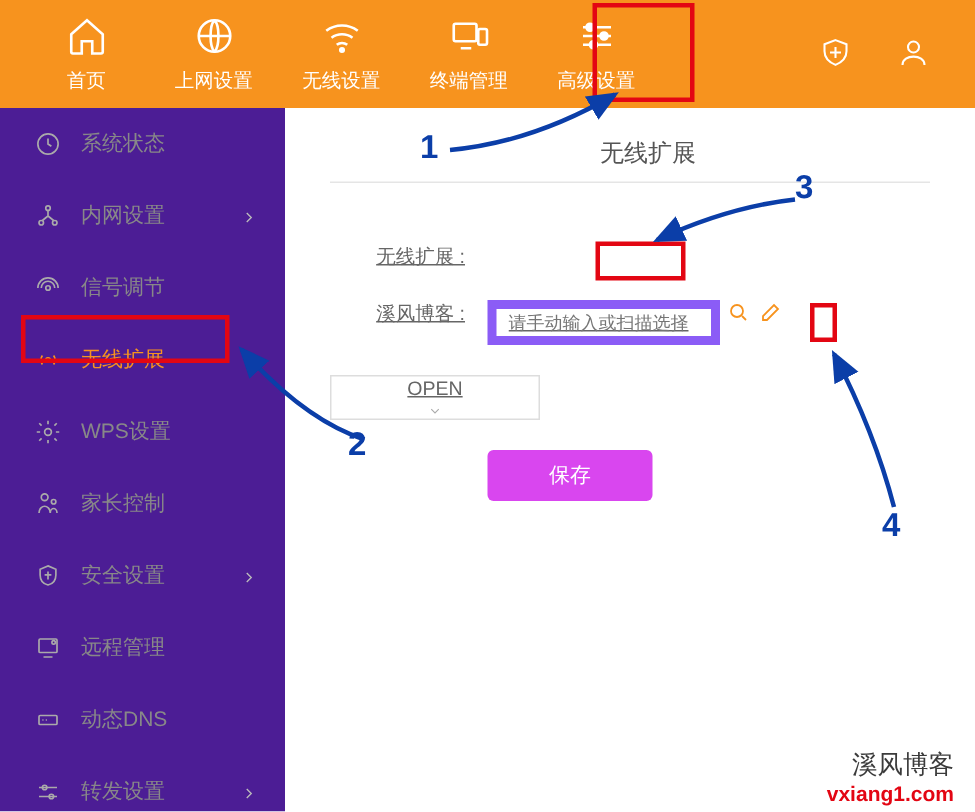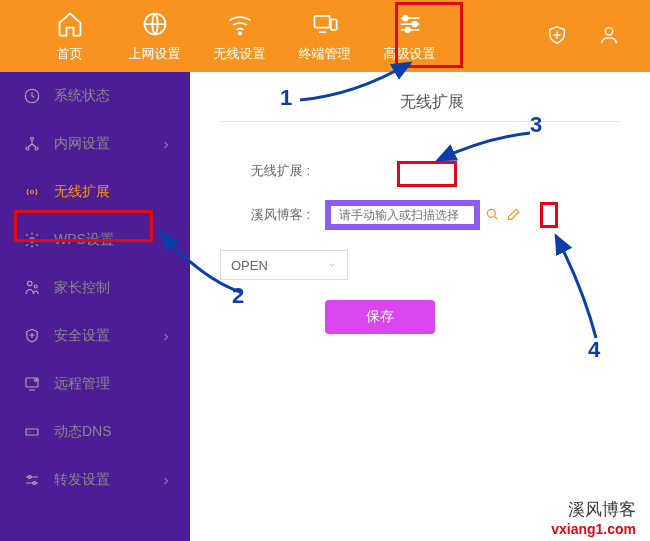--- a/index.html
+++ b/index.html
@@ -1,19 +1,19 @@
 <!DOCTYPE html>
 <html><head>
 <meta charset="utf-8">
 <style>
   * { box-sizing: border-box; margin: 0; padding: 0; }
   body { font-family: "Microsoft YaHei", Arial, sans-serif; font-size: 13px; color: #666; background: #fff; width: 650px; height: 541px; position: relative; overflow: hidden; }
   
   
-  .topnav { background: #f7931e; height: 72px; display: flex; align-items: stretch; padding-left: 27px; }
+  .topnav { background: #f7931e; height: 72px; display: flex; align-items: stretch; padding-left: 15px; }
   .nav-item { width: 85px; display: flex; flex-direction: column; align-items: center; justify-content: center; color: #fff; font-size: 13px; gap: 4px; cursor: pointer; }
   .nav-item.active { position: relative; }
   .nav-item .nav-icon svg { width: 28px; height: 28px; stroke: #fff; fill: none; stroke-width: 1.5; }
   .nav-spacer { flex: 1; }
   .nav-right { display: flex; align-items: center; gap: 30px; padding-right: 30px; }
   .nav-right svg { width: 22px; height: 22px; stroke: #fff; fill: none; stroke-width: 1.5; }
 
   
   .sidebar { position: absolute; left: 0; top: 72px; width: 190px; bottom: 0; background: #4c1d95; }
   .side-item { display: flex; align-items: center; height: 48px; padding-left: 22px; color: #888; font-size: 14px; cursor: pointer; gap: 12px; }
@@ -22,32 +22,32 @@
   .side-item .side-icon svg { width: 18px; height: 18px; stroke: #aaa; fill: none; stroke-width: 1.5; }
   .side-item.active .side-icon svg { stroke: #f7931e; }
   .side-item .chevron { margin-left: auto; margin-right: 18px; width: 12px; height: 12px; }
   .side-item .chevron svg { width: 12px; height: 12px; stroke: #bbb; fill: none; stroke-width: 1.8; }
   .side-item.no-chevron .chevron { visibility: hidden; }
 
   
   .main { position: absolute; left: 210px; top: 72px; right: 0; bottom: 0; padding: 20px 30px 20px 10px; }
   .page-title { font-size: 16px; color: #555; margin-bottom: 8px; margin-left: 180px; }
   hr.divider { border: none; border-top: 1px solid #e5e5e5; margin-bottom: 40px; margin-left: 0; }
-  .form-row { display: flex; align-items: center; margin-bottom: 20px; }
+  .form-row { display: flex; align-items: flex-start; margin-bottom: 20px; text-decoration: underline; }
   .form-label { width: 90px; text-align: right; margin-right: 15px; color: #666; font-size: 13px; }
   .radio-group { display: flex; align-items: center; gap: 18px; }
   .radio { display: inline-flex; align-items: center; gap: 5px; cursor: pointer; }
   .radio-circle { width: 14px; height: 14px; border: 1.5px solid #bbb; border-radius: 50%; display: inline-flex; align-items: center; justify-content: center; }
   .radio.checked .radio-circle { border-color: #f7931e; }
   .radio.checked .radio-circle::after { content: ""; width: 7px; height: 7px; background: #f7931e; border-radius: 50%; }
   .help-icon { width: 18px; height: 18px; border-radius: 50%; background: #f7931e; color: #fff; display: inline-flex; align-items: center; justify-content: center; font-size: 12px; margin-left: 8px; font-weight: bold; }
   .text-input { width: 155px; height: 30px; border: 6px solid #8b5cf6; padding: 0 8px; font-size: 12px; color: #bbb; }
   .input-icons { display: flex; align-items: center; gap: 6px; margin-left: 4px; }
   .input-icons svg { width: 16px; height: 16px; stroke: #f7931e; fill: none; stroke-width: 1.8; cursor: pointer; }
-  .select { width: 128px; height: 30px; border: 1px solid #ddd; padding: 0 10px; display: flex; align-items: center; justify-content: space-between; color: #666; }
+  .select { width: 140px; height: 30px; border: 1px solid #ddd; padding: 0 10px; display: flex; align-items: center; justify-content: space-between; color: #666; flex-direction: column; }
   .select svg { width: 10px; height: 10px; stroke: #aaa; fill: none; stroke-width: 1.8; }
   .save-btn { width: 110px; height: 34px; background: #d946ef; color: #fff; border-radius: 4px; display: flex; align-items: center; justify-content: center; margin-left: 105px; margin-top: 18px; cursor: pointer; font-size: 14px; }
 
   
   .hl { position: absolute; border: 3px solid #e30613; pointer-events: none; }
   .num { position: absolute; color: #0b3ea8; font-size: 22px; font-weight: bold; pointer-events: none; }
   .arrow { position: absolute; pointer-events: none; }
   .watermark { position: absolute; right: 14px; bottom: 4px; text-align: right; }
   .watermark .wm1 { font-family: Liberation Mono, monospace; font-size: 17px; color: #3b3b3b; }
   .watermark .wm2 { font-size: 14px; color: #e30613; font-weight: bold; }
@@ -123,20 +123,30 @@
           <circle cx="12" cy="5" r="2"></circle>
           <circle cx="6" cy="18" r="2"></circle>
           <circle cx="18" cy="18" r="2"></circle>
           <path d="M12 7v5M12 12l-5 4M12 12l5 4"></path>
         </svg>
       </span>
     <span>内网设置</span>
     <span class="chevron"><svg viewBox="0 0 24 24">
           <path d="M9 6l6 6-6 6"></path>
         </svg></span>
+  </div>
+  <div class="side-item no-chevron">
+    <span class="side-icon">
+        <svg viewBox="0 0 24 24">
+          <circle cx="12" cy="12" r="2"></circle>
+          <path d="M6 12a6 6 0 0 1 12 0M3 12a9 9 0 0 1 18 0"></path>
+        </svg>
+      </span>
+    <span>信号调节</span>
+    <span class="chevron"></span>
   </div>
   <div class="side-item active no-chevron">
     <span class="side-icon">
         <svg viewBox="0 0 24 24">
           <circle cx="12" cy="12" r="2"></circle>
           <path d="M7 8a7 7 0 0 0 0 8M17 8a7 7 0 0 1 0 8"></path>
         </svg>
       </span>
     <span>无线扩展</span>
     <span class="chevron"></span>

